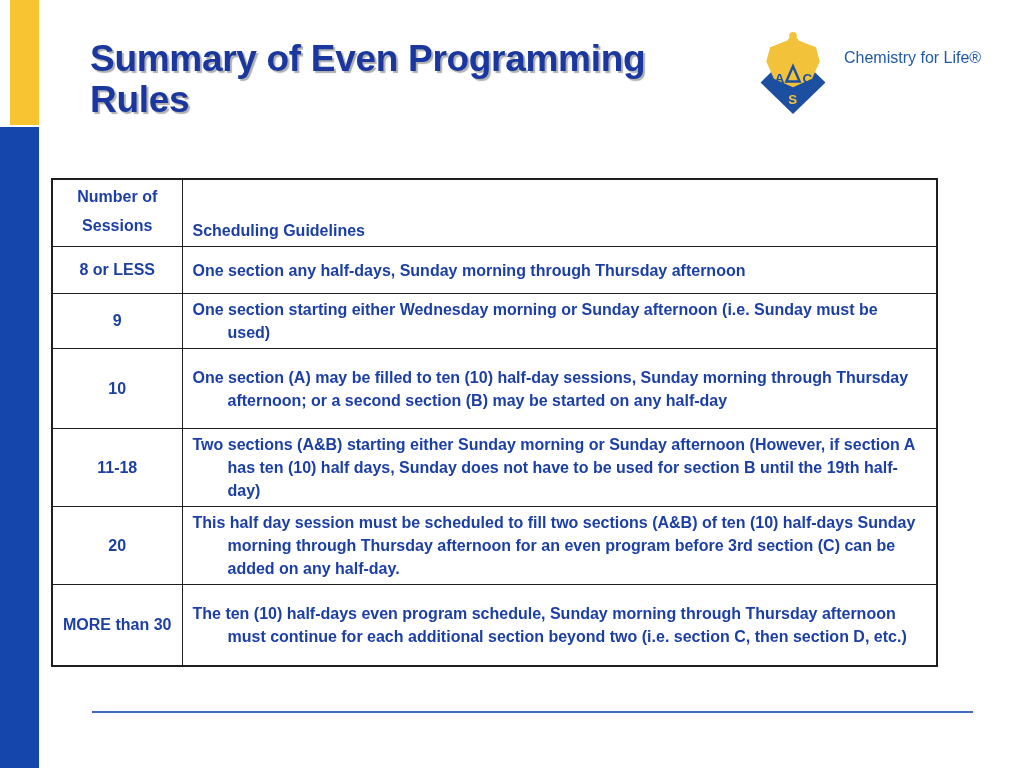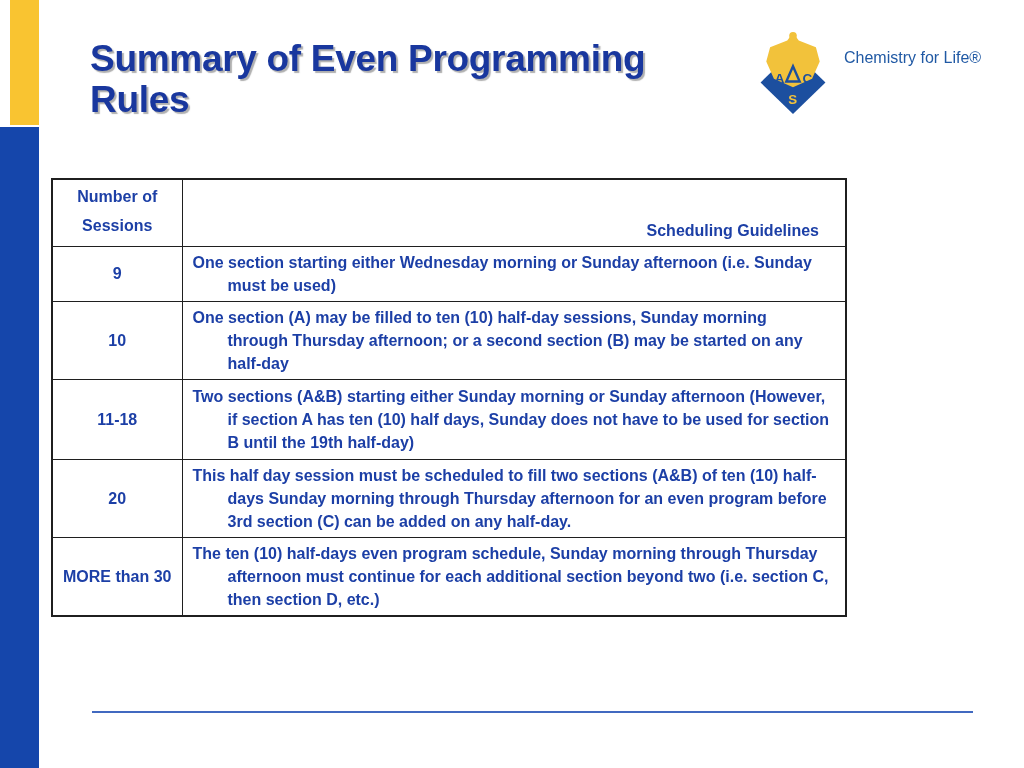--- a/index.html
+++ b/index.html
@@ -33,33 +33,33 @@
 
   
   .logo{position:absolute;left:758px;top:30px;display:flex;align-items:flex-start;}
   .emblem{display:block;width:70px;height:84px;}
   .logo-text{margin-left:16px;margin-top:13px;color:var(--logo-blue);}
   .logo-acronym{font-size:30px;font-weight:bold;line-height:30px;letter-spacing:1px;}
   .logo-tagline{font-size:16px;font-weight:normal;line-height:18px;margin-top:6px;}
 
   
   table.rules{
-    position:absolute;left:51px;top:178px;width:796px;
+    position:absolute;left:51px;top:178px;width:887px;
     border-collapse:collapse;table-layout:fixed;
     border:2px solid var(--border);
     color:var(--text-blue);font-weight:bold;font-size:16px;
   }
   table.rules th, table.rules td{border:1.5px solid var(--border);}
   table.rules thead tr{height:62px;}
   th.c1{
     width:130px;text-align:center;vertical-align:bottom;
     padding:2px 10px 6px 10px;line-height:29px;font-weight:bold;
   }
   th.c2{
-    text-align:right;vertical-align:bottom;
+    text-align:left;vertical-align:bottom;
     padding:2px 26px 6px 10px;font-weight:bold;
   }
   td.c1{
     text-align:center;vertical-align:middle;
     padding:2px 10px;line-height:22px;
   }
   td.c2{
     text-align:left;vertical-align:middle;
     padding:4px 14px 4px 45px;text-indent:-35px;line-height:23px;
   }
@@ -106,20 +106,24 @@
         <col>
       </colgroup>
     <thead>
       <tr>
         <th class="c1">Number of Sessions</th>
         <th class="c2">Scheduling Guidelines</th>
       </tr>
     </thead>
     <tbody id="rules-body">
         <tr>
+    <td class="c1">8 or LESS</td>
+    <td class="c2"><span>One section any half-days, Sunday morning through Thursday afternoon</span></td>
+  </tr>
+        <tr>
     <td class="c1">9</td>
     <td class="c2"><span>One section starting either Wednesday morning or Sunday afternoon </span><span class="it">(i.e. Sunday must be used)</span></td>
   </tr>
         <tr>
     <td class="c1">10</td>
     <td class="c2"><span>One section (A) may be filled to ten (10) half-day sessions, Sunday morning through Thursday afternoon; </span><span class="it">or</span><span> a second section (B) may be started on any half-day</span></td>
   </tr>
         <tr>
     <td class="c1">11-18</td>
     <td class="c2"><span>Two sections (A&amp;B) starting either Sunday morning or Sunday afternoon (However, if section A has ten (10) half days, Sunday does not have to be used for section B until the 19th half-day)</span></td>

